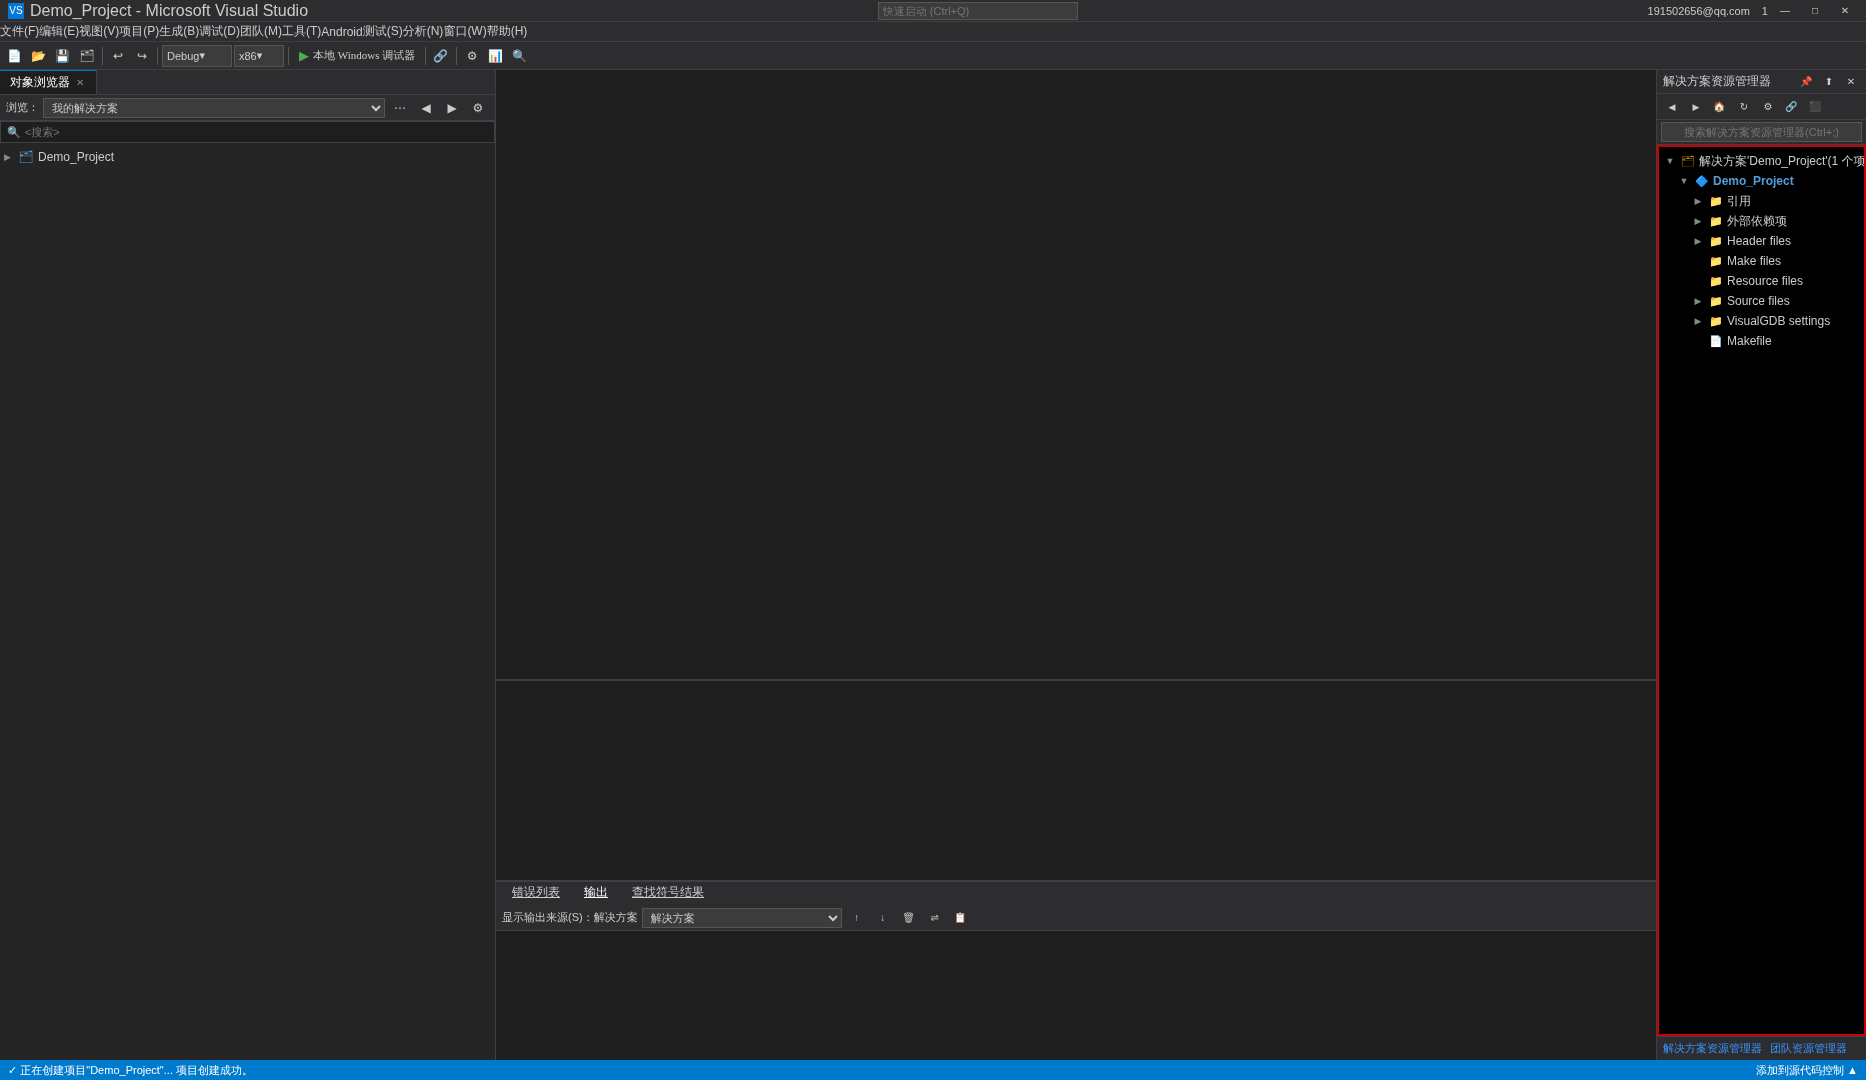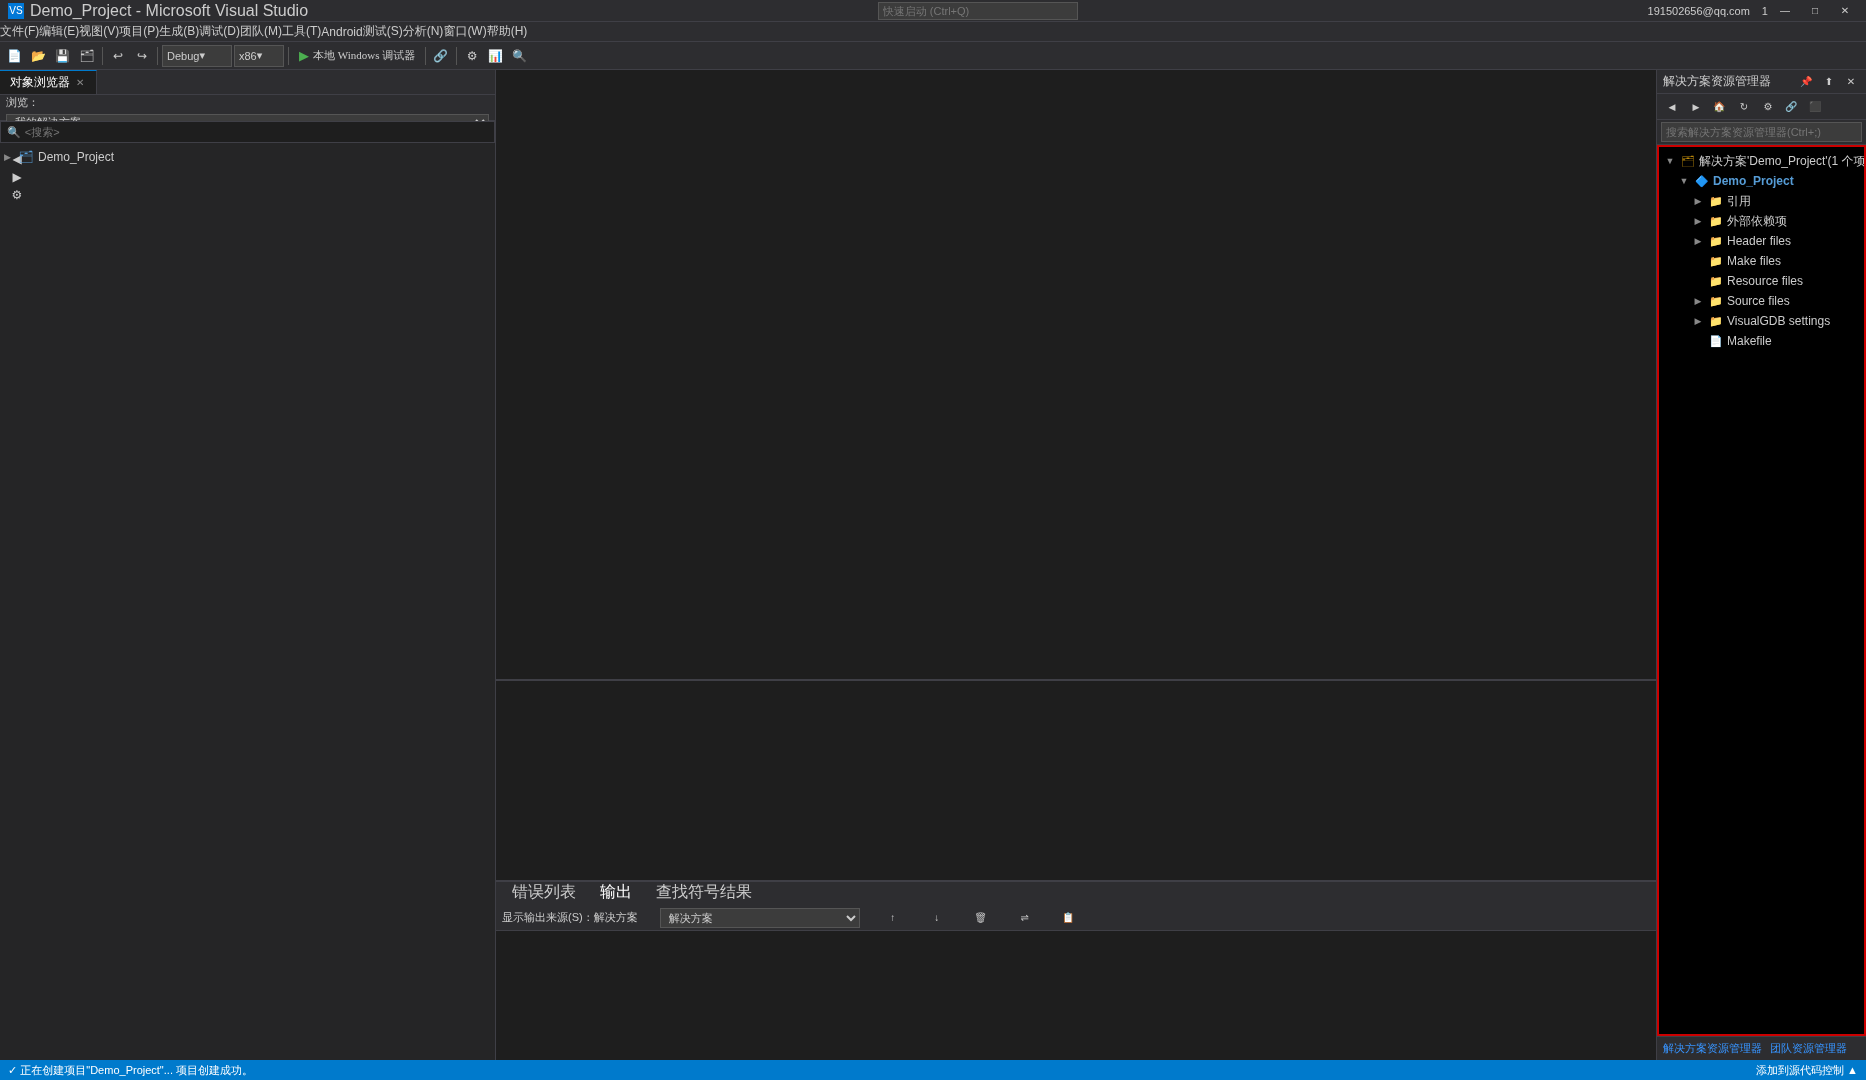--- a/index.html
+++ b/index.html
@@ -159,24 +159,24 @@
       align-items: center;
       justify-content: center;
       cursor: pointer;
       font-size: 10px;
       color: #ccc;
     }
     #obj-browser-toolbar {
       height: 26px;
       background: #2d2d30;
       display: flex;
+      align-items: center;
       padding: 0 6px;
       border-bottom: 1px solid #3f3f46;
       gap: 4px;
-      flex-direction: column;
     }
     #browse-label { font-size: 11px; color: #ccc; }
     #browse-selector {
       height: 20px;
       background: #3c3c3c;
       border: 1px solid #555;
       color: #ccc;
       font-size: 11px;
       padding: 0 4px;
       flex: 1;
@@ -319,21 +319,21 @@
       display: flex;
       flex-direction: column;
     }
     #output-toolbar {
       height: 26px;
       background: #2d2d30;
       display: flex;
       align-items: center;
       padding: 0 6px;
       border-bottom: 1px solid #3f3f46;
-      gap: 22px;
+      gap: 4px;
     }
     #output-source-label { font-size: 11px; color: #ccc; }
     #output-source-selector {
       height: 20px;
       background: #3c3c3c;
       border: 1px solid #555;
       color: #ccc;
       font-size: 11px;
       padding: 0 4px;
       width: 200px;
@@ -365,24 +365,25 @@
       height: 24px;
       background: #2d2d30;
       display: flex;
       align-items: center;
       padding: 0 6px;
       border-top: 1px solid #3f3f46;
       gap: 4px;
     }
     .bottom-tab {
       padding: 8px 10px;
-      font-size: 16px;
+      font-size: 12px;
       color: #ccc;
       cursor: pointer;
       border-bottom: 2px solid transparent;
+      text-decoration: underline;
     }
     .bottom-tab.active {
       color: #fff;
       border-bottom: 2px solid #007acc;
     }
 
     
     .panel-tab-strip {
       display: flex;
       align-items: center;
@@ -618,21 +619,21 @@
             <button class="tb-btn" style="font-size:9px;">◀</button>
             <button class="tb-btn" style="font-size:9px;">▶</button>
             <button class="tb-btn" style="font-size:10px;">🏠</button>
             <button class="tb-btn" style="font-size:10px;">↻</button>
             <button class="tb-btn" style="font-size:10px;">⚙</button>
             <button class="tb-btn" style="font-size:10px;">🔗</button>
             <button class="tb-btn" style="font-size:10px;">⬛</button>
           </div>
 
           <div style="padding:2px 4px;background:#2d2d30;border-bottom:1px solid #3f3f46;">
-            <input type="text" style="width: 100%; height: 20px; background: rgb(60, 60, 60); border: 1px solid rgb(85, 85, 85); color: rgb(204, 204, 204); font-size: 11px; padding: 0px 4px;" placeholder="搜索解决方案资源管理器(Ctrl+;)">
+            <input type="text" style="width: 100%; height: 20px; background: rgb(60, 60, 60); border: 1px solid rgb(85, 85, 85); color: rgb(204, 204, 204); font-size: 11px; padding: 0px 4px; text-align: center;" placeholder="搜索解决方案资源管理器(Ctrl+;)">
           </div>
 
           <div id="solution-tree">
 
             <div class="sol-item indent-0">
               <span class="sol-expand">▼</span>
               <span class="sol-icon" style="color:#b8860b;">🗂</span>
               <span class="sol-label">解决方案'Demo_Project'(1 个项目)</span>
             </div>
 

